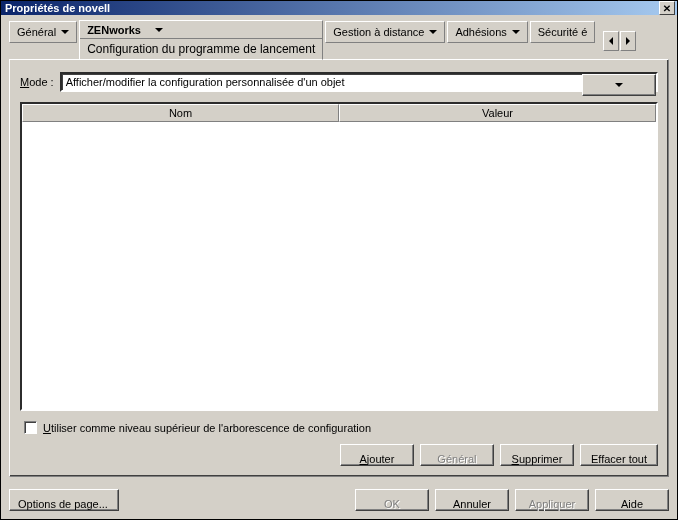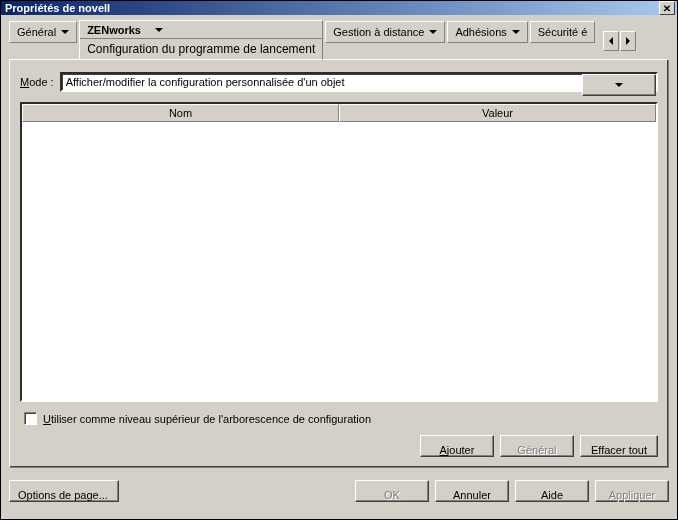--- a/index.html
+++ b/index.html
@@ -213,21 +213,21 @@
     padding: 0 10px;
     cursor: pointer;
     display: flex;
     align-items: flex-end;
     justify-content: center;
   }
   .btn.disabled { color: #808080; text-shadow: 1px 1px 0 #fff; cursor: default; }
   .footer {
     display: flex;
     align-items: center;
-    padding: 4px 8px 17px 8px;
+    padding: 4px 8px 8px 8px;
     gap: 6px;
   }
   .footer .spacer { flex: 1; }
   .footer .btn { min-width: 74px; }
   .footer .btn.options { min-width: 110px; justify-content: flex-start; padding: 0 8px; }
 </style>
 </head>
 <body>
 
 <div class="window">
@@ -298,20 +298,23 @@
         <div class="checkbox"></div>
         <span><span class="underline">U</span><span>tiliser comme niveau supérieur de l'arborescence de configuration</span></span>
       </div>
 
       <div class="btn-row">
         <div class="btn">
             <span><span class="underline">A</span><span>jouter</span></span>
           </div>
         <div class="btn disabled">
             <span>Général</span>
+          </div>
+        <div class="btn">
+            <span><span class="underline">S</span><span>upprimer</span></span>
           </div>
         <div class="btn">
             <span>Effacer tout</span>
           </div>
       </div>
 
     </div>
 
   </div>
 
@@ -319,21 +322,21 @@
     <div class="btn options">
       <span>Options de page...</span>
     </div>
     <div class="spacer"></div>
     <div class="btn disabled">
         <span>OK</span>
       </div>
     <div class="btn">
         <span>Annuler</span>
       </div>
+    <div class="btn disabled">
+        <span>Appliquer</span>
+      </div>
     <div class="btn">
         <span>Aide</span>
       </div>
-    <div class="btn disabled">
-        <span>Appliquer</span>
-      </div>
   </div>
 
 </div>
 
 </body></html>

